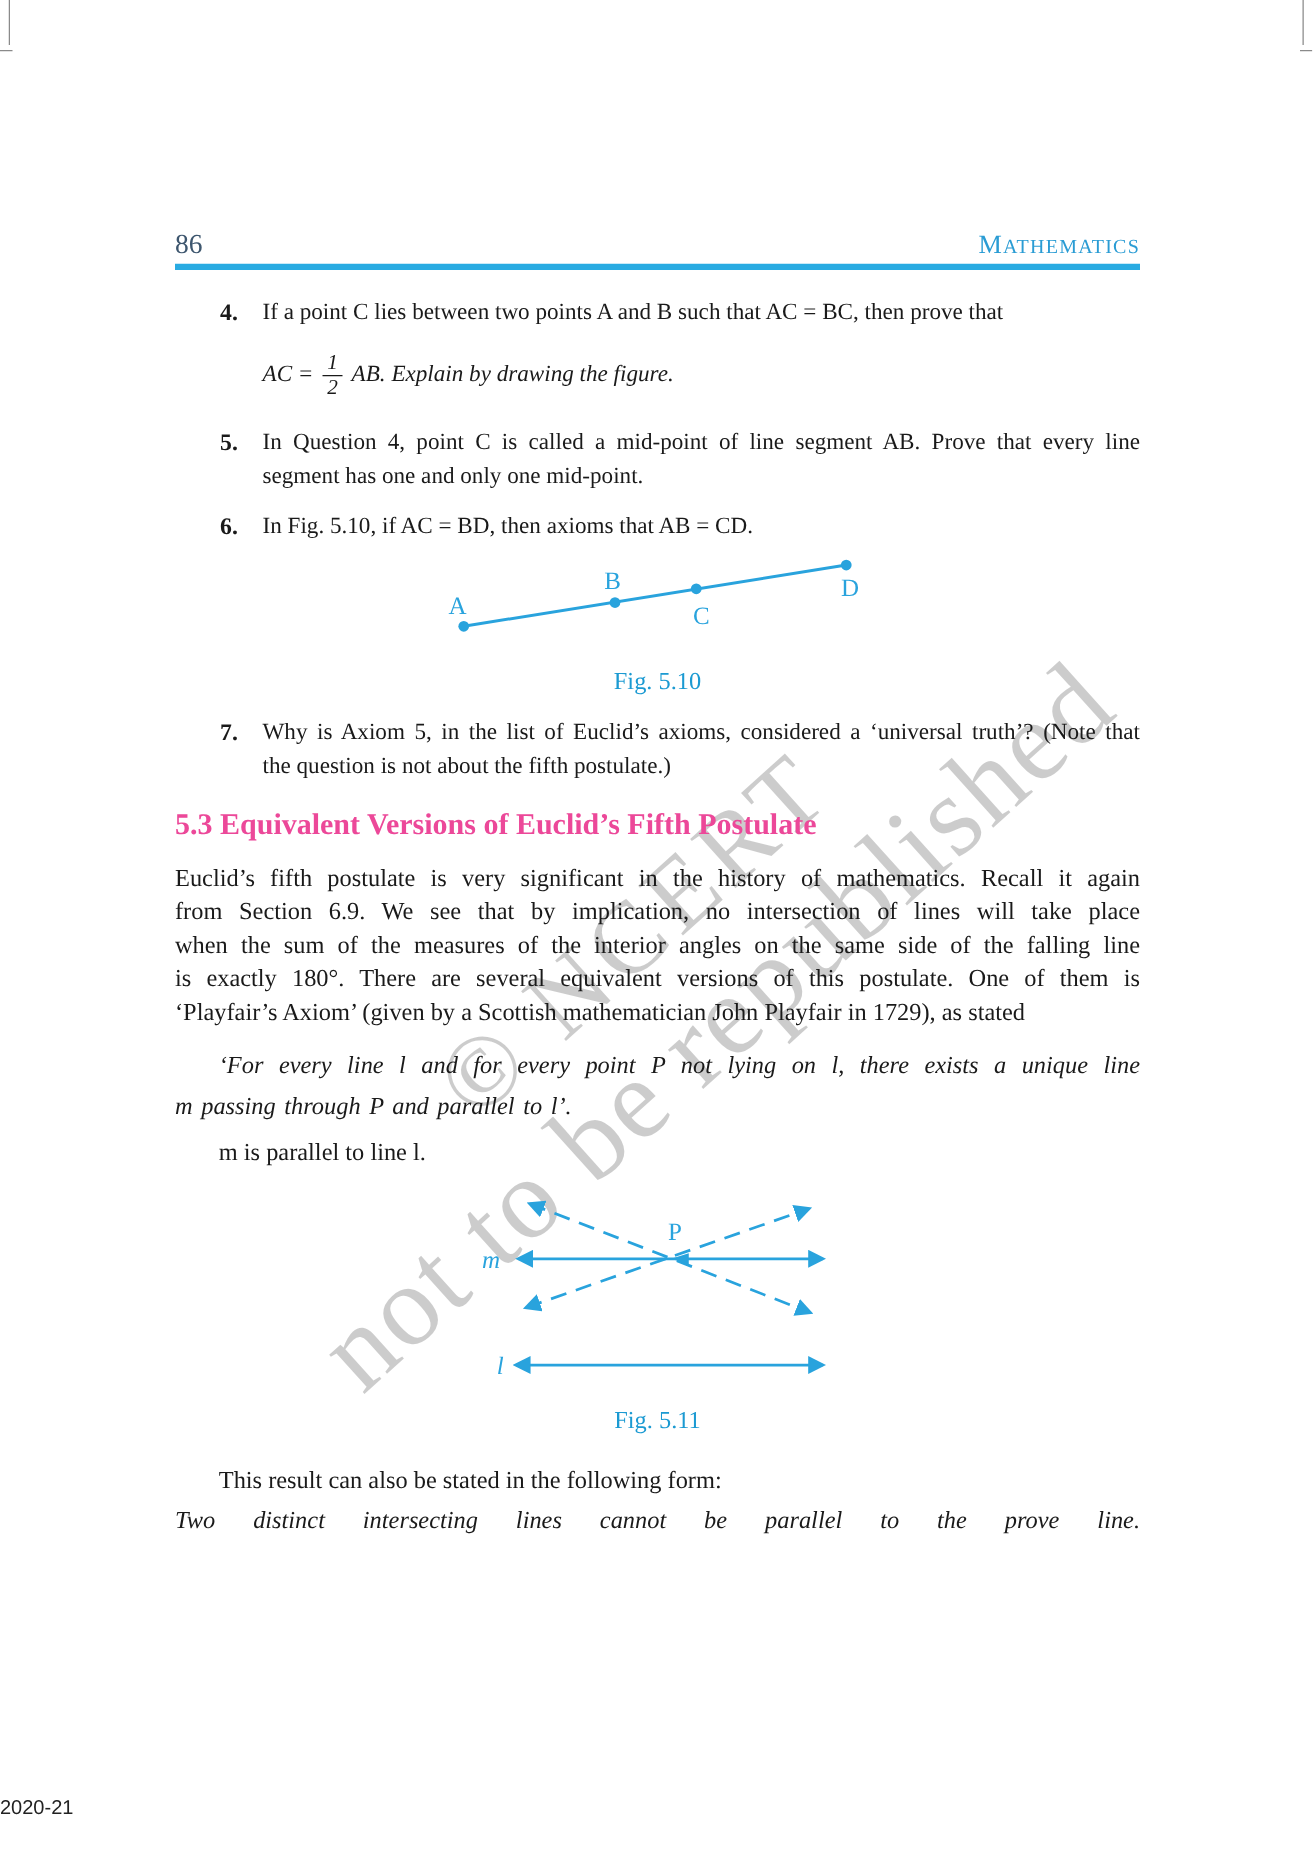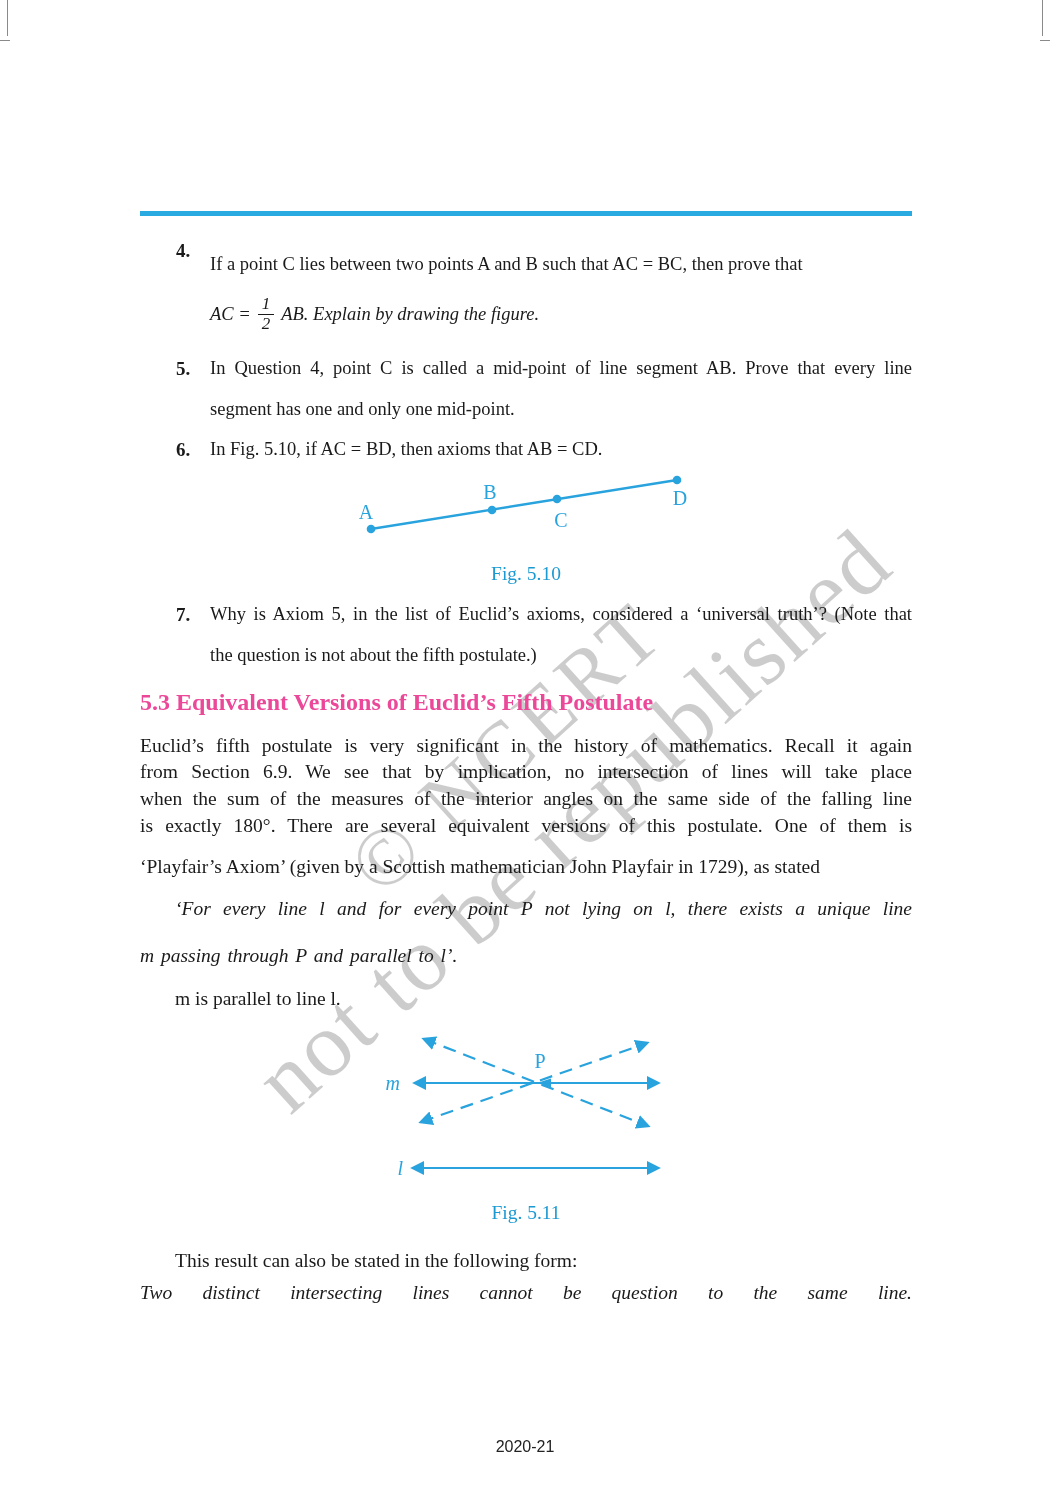--- a/index.html
+++ b/index.html
@@ -32,21 +32,21 @@
   .rule { position:absolute; left:140px; top:211px; width:772px; height:5px; background:#29abe2; }
 
   .content { position:absolute; left:140px; top:237px; width:772px; }
 
   
   .item { display:flex; margin-bottom:13px; }
   .item-num { width:70px; padding-left:36px; box-sizing:border-box;
               font-weight:bold; font-size:19px; line-height:27px; flex:none; }
   .item-body { width:702px; font-size:18.5px; line-height:27px; }
   .jlines > div { text-align:justify; text-align-last:justify; }
-  .jlines > div:last-child { text-align-last:left;margin-top:14px; }
+  .jlines > div:last-child { text-align-last:left; }
   .indent-first > div:first-child { padding-left:35px; }
 
   .frac-line { margin-top:8px; height:56px; display:flex; align-items:center; font-size:18.5px;font-style:italic; }
   .frac { display:inline-block; text-align:center; font-size:17px; line-height:1.1;
           margin:0 7px; vertical-align:middle; }
   .frac .num { display:block; padding:0 4px; }
   .frac .den { display:block; border-top:1.4px solid #1a1a1a; padding:0 4px; }
 
   
   .fig { display:block; margin:4px 0 0 0; }
@@ -59,38 +59,42 @@
   .section-heading { font-size:24px; font-weight:bold; color:#ec4899;
                      margin:20px 0 16px 0; line-height:1.15; }
   .para { font-size:19.5px; line-height:26.8px; }
   .quote { font-style:italic; line-height:33px; margin-top:11px; word-spacing:2px; }
   .para2 { margin-top:8px; }
 
   .closing1 { font-size:19.5px; margin-top:26px; padding-left:35px; }
   .closing2 { font-size:19.5px; font-style:italic; margin-top:10px;
               text-align:justify; text-align-last:justify; word-spacing:2px; }
 
-  .footer { position:absolute; left:0; top:1438px; width:1050px; text-align:center;
+  .footer { position:absolute; left:0; top:1438px; width:1050px; text-align:left;
             font-family:"Liberation Sans","DejaVu Sans",sans-serif; font-size:16px; color:#222; }
 </style>
 </head>
 <body>
 
 <div class="page">
 
   <div class="crop v" style="left:7px;"></div>
   <div class="crop h" style="left:0;"></div>
   <div class="crop v" style="left:1042px;"></div>
   <div class="crop h" style="left:1040px;"></div>
 
   <div class="watermark">
     <div class="wm1">© NCERT</div>
     <div class="wm2">not to be republished</div>
   </div>
 
+  <div class="header">
+    <span class="page-num">86</span>
+    <span class="header-title">MATHEMATICS</span>
+  </div>
   <div class="rule"></div>
 
   <div class="content">
 
     <div class="item">
       <div class="item-num">4.</div>
       <div class="item-body">
         <div class="jlines">
             <div>If a point C lies between two points A and B such that AC = BC, then prove that</div>
           </div>
@@ -174,19 +178,19 @@
       <polygon points="411,52.5 397,57 411,61.5" fill="#29a3dd"></polygon>
 
       <line x1="273" y1="142" x2="518" y2="142" stroke="#29a3dd" stroke-width="2.2" marker-start="url(#ar)" marker-end="url(#ar)"></line>
       <text class="fig-label" x="400" y="42" text-anchor="middle">P</text>
       <text class="fig-label it" x="260" y="64" text-anchor="end">m</text>
       <text class="fig-label it" x="263" y="149" text-anchor="end">l</text>
     </svg>
     <div class="fig-caption cap2">Fig. 5.11</div>
 
     <div class="closing1">This result can also be stated in the following form:</div>
-    <div class="closing2">Two distinct intersecting lines cannot be question to the same line.</div>
+    <div class="closing2">Two distinct intersecting lines cannot be parallel to the prove line.</div>
 
   </div>
 
   <div class="footer">2020-21</div>
 
 </div>
 
 </body></html>

